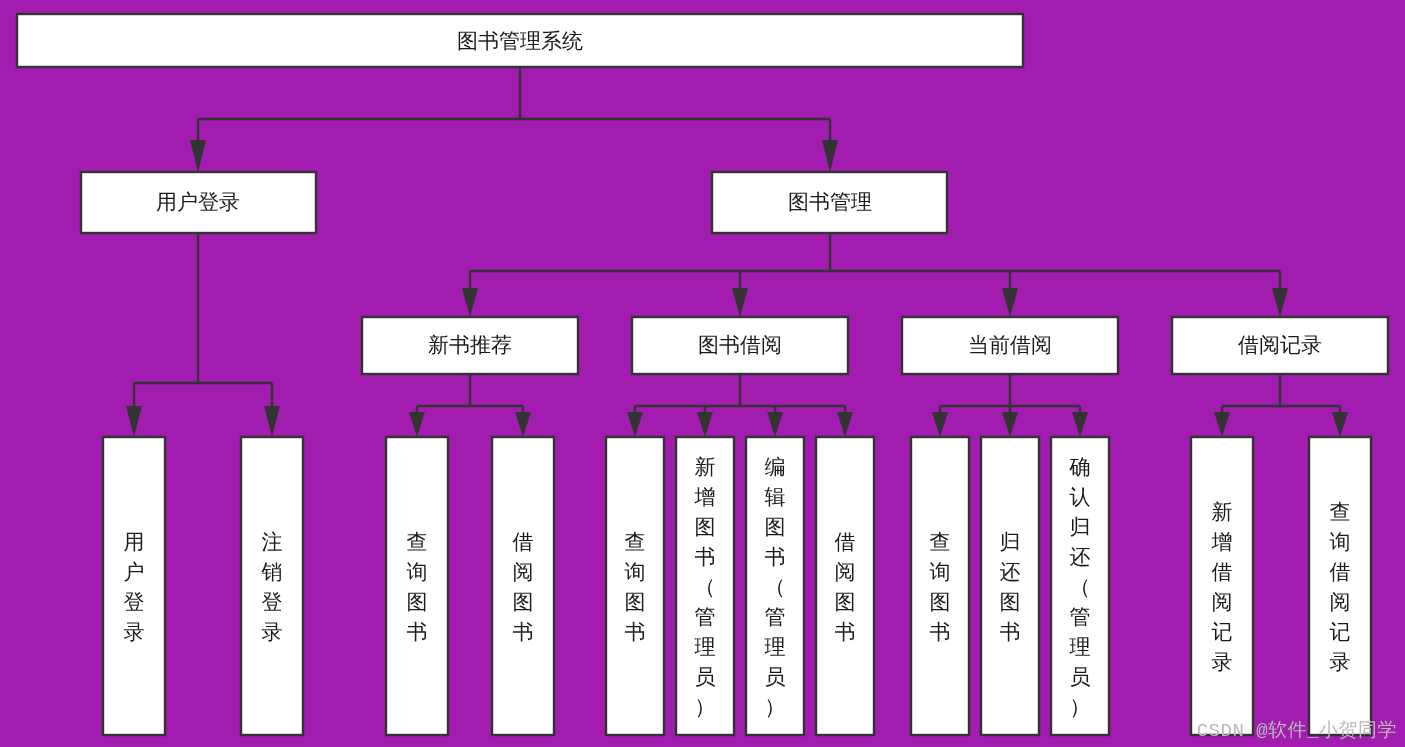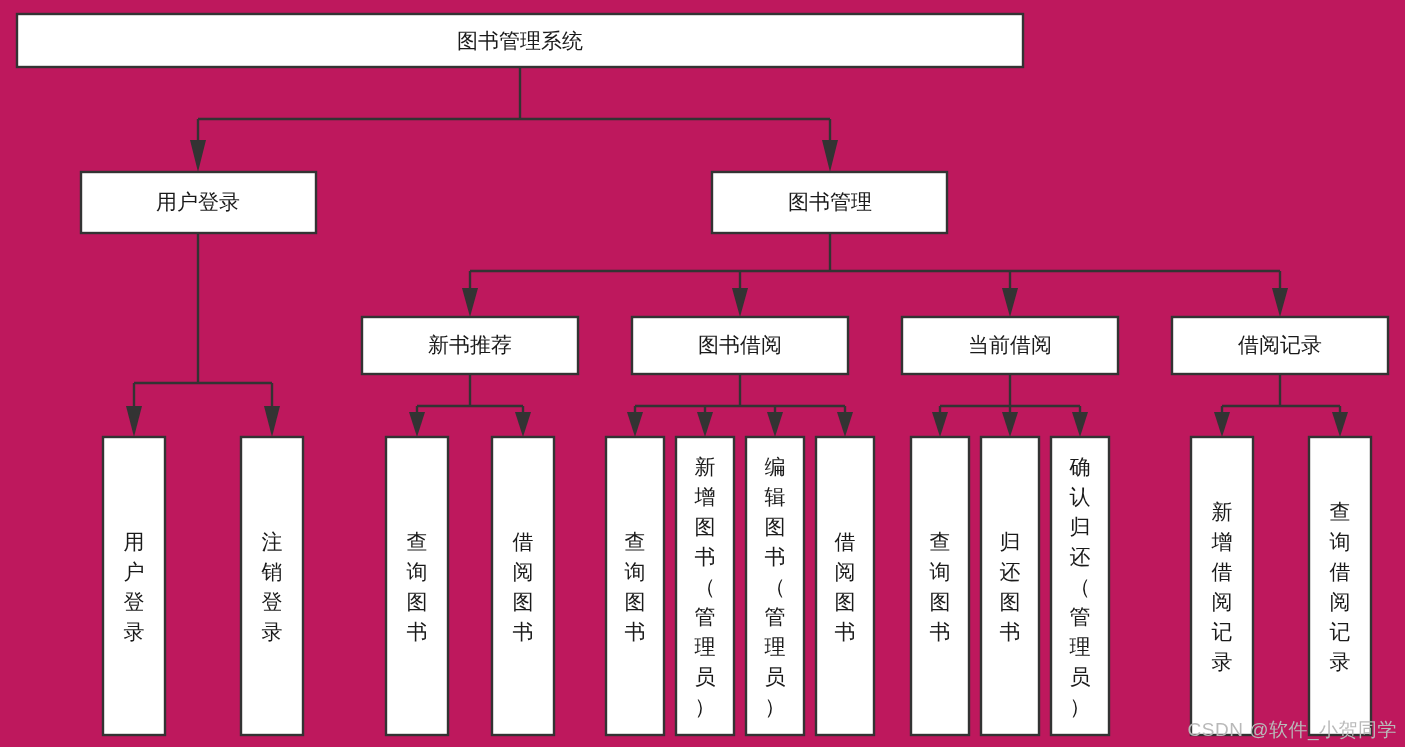--- a/index.html
+++ b/index.html
@@ -10,21 +10,21 @@
   body {
     width: 1405px;
     height: 747px;
     font-family: "DejaVu Sans", "Liberation Sans", sans-serif;
     overflow: hidden;
   }
   #diagram-root {
     position: relative;
     width: 1405px;
     height: 747px;
-    background: #be185d;
+    background: #a21caf;
   }
   svg.flow {
     position: absolute;
     left: 0;
     top: 0;
     width: 1405px;
     height: 747px;
   }
   .node-box {
     fill: #ffffff;
@@ -50,21 +50,21 @@
   .leaf-label {
     font-family: "DejaVu Sans", "Liberation Sans", sans-serif;
     fill: #1a1a1a;
     font-size: 21px;
     text-anchor: middle;
   }
   .watermark {
     position: absolute;
     right: 8px;
     bottom: 4px;
-    font-family: Liberation Sans, sans-serif;
+    font-family: Liberation Mono, monospace;
     font-size: 19px;
     color: #b9b9b9;
     white-space: nowrap;
     letter-spacing: 0.5px;
   }
 </style>
 </head>
 <body>
 
 <div id="diagram-root">

